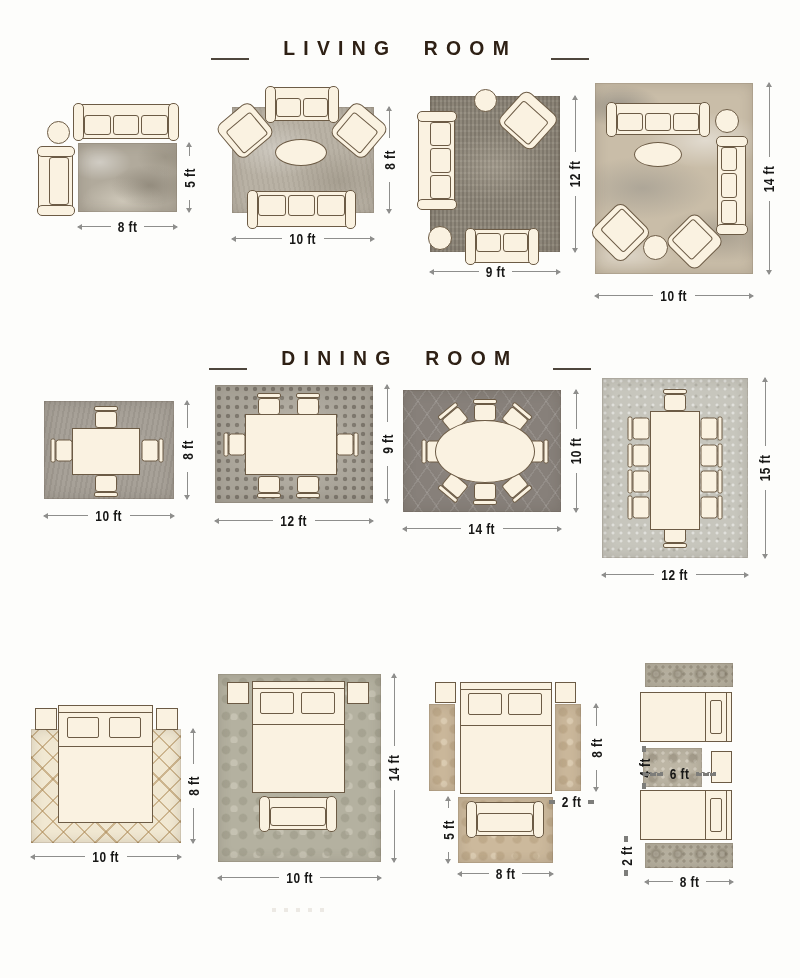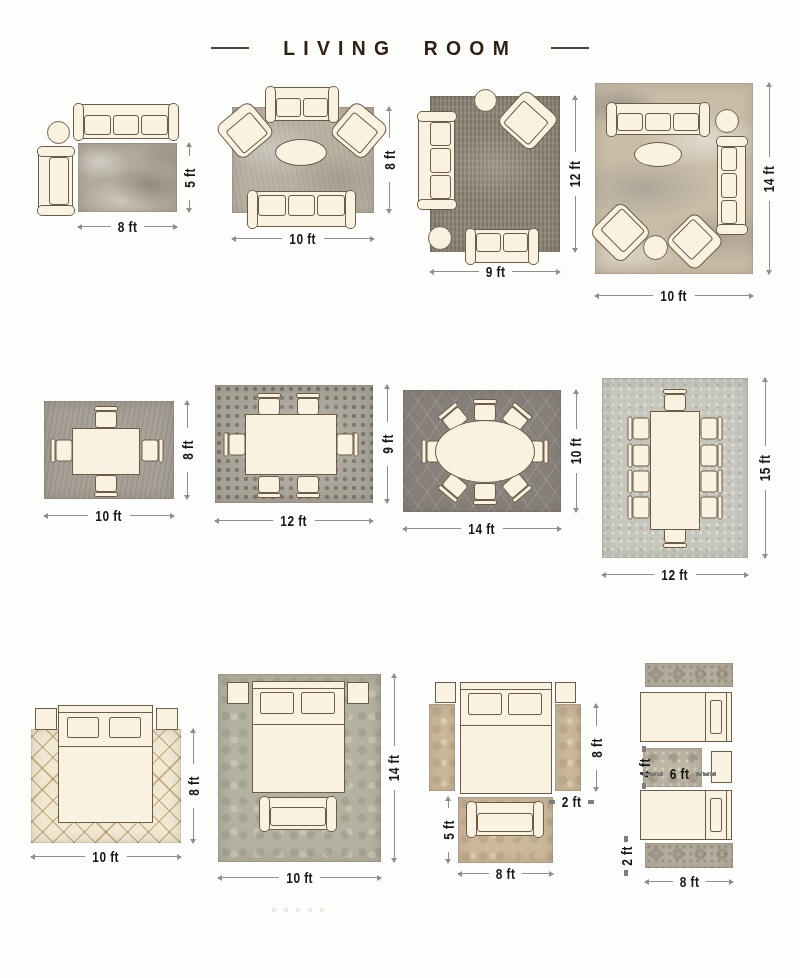--- a/index.html
+++ b/index.html
@@ -1,20 +1,20 @@
 <!DOCTYPE html>
 <html><head>
 <meta charset="utf-8">
 <style>
   html,body{margin:0;padding:0;}
   body{width:800px;height:978px;background:#fdfdfb;font-family:"Liberation Sans",sans-serif;}
   #canvas{position:relative;width:800px;height:978px;overflow:hidden;background:#fdfdfb;}
 
   
-  .sec-title{position:absolute;left:0;width:100%;display:flex;align-items:center;justify-content:center;gap:24px;}
+  .sec-title{position:absolute;left:0;width:100%;display:flex;align-items:flex-end;justify-content:center;gap:24px;}
   .sec-title .tline{width:38px;height:2px;background:#4e463c;}
   .sec-title span{font-weight:bold;font-size:21px;color:#2e2014;letter-spacing:9px;word-spacing:14px;transform:scaleX(.92);white-space:nowrap;}
 
   
   .fig{position:absolute;left:0;top:0;width:800px;height:978px;}
 
   
   .rug{position:absolute;box-shadow:inset 0 0 0 1px rgba(70,60,45,.12), inset 0 0 14px rgba(60,50,40,.18);}
   .r-lr1{background-color:#b1aa9c;background-image:
     radial-gradient(ellipse 45px 26px at 22% 28%,rgba(255,255,255,.40),transparent 70%),
@@ -265,20 +265,25 @@
     </div>
     <div class="dimy" style="left:761px;top:83px;height:191px">
       <i class="ln t"></i>
         <span class="labbox">
           <span class="dlab">14 ft</span>
         </span>
         <i class="ln b"></i>
     </div>
   </div>
 
+  <div class="sec-title" style="top:346px">
+    <i class="tline"></i>
+    <span>DINING ROOM</span>
+    <i class="tline"></i>
+  </div>
 
   <div class="fig">
     <div class="rug r-dr1" style="left:44px;top:401px;width:130px;height:98px"></div>
     <div class="f dchair" style="left:95px;top:411px"></div>
     <div class="f dchair" style="left:95px;top:475px;transform:rotate(180deg)"></div>
     <div class="f dchair" style="left:53px;top:442px;transform:rotate(-90deg)"></div>
     <div class="f dchair" style="left:139px;top:442px;transform:rotate(90deg)"></div>
     <div class="f" style="left:72px;top:428px;width:68px;height:47px"></div>
     <div class="dimx" style="left:44px;top:508px;width:130px">
       <i class="ln l"></i>

